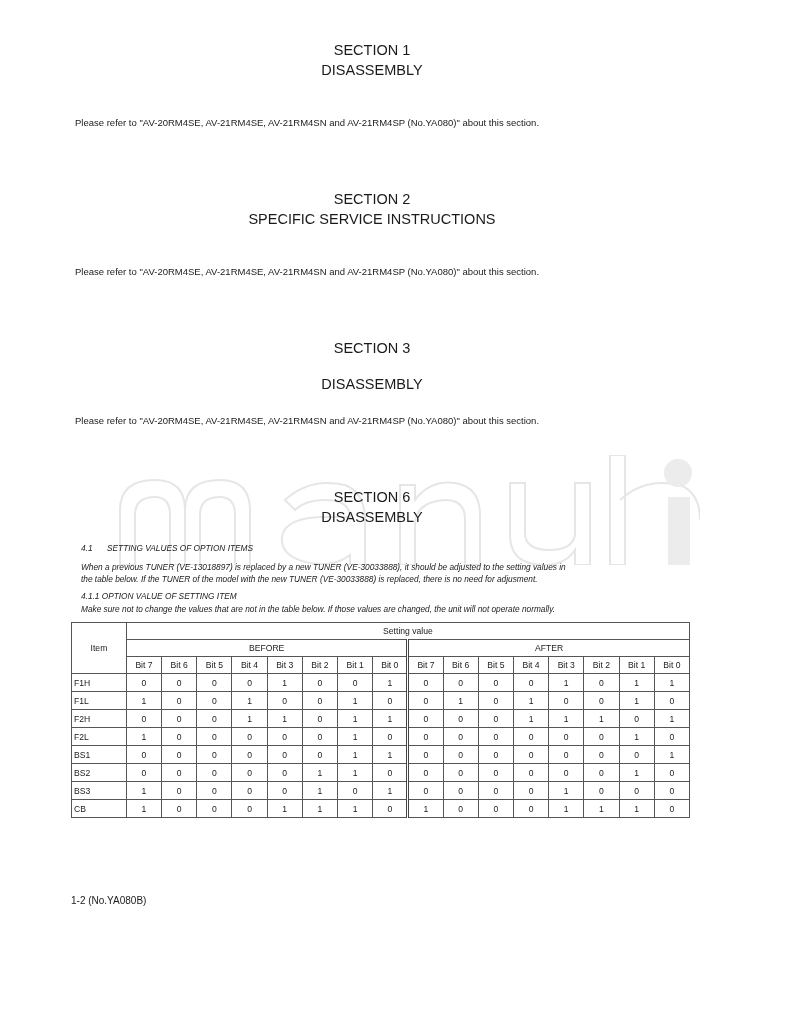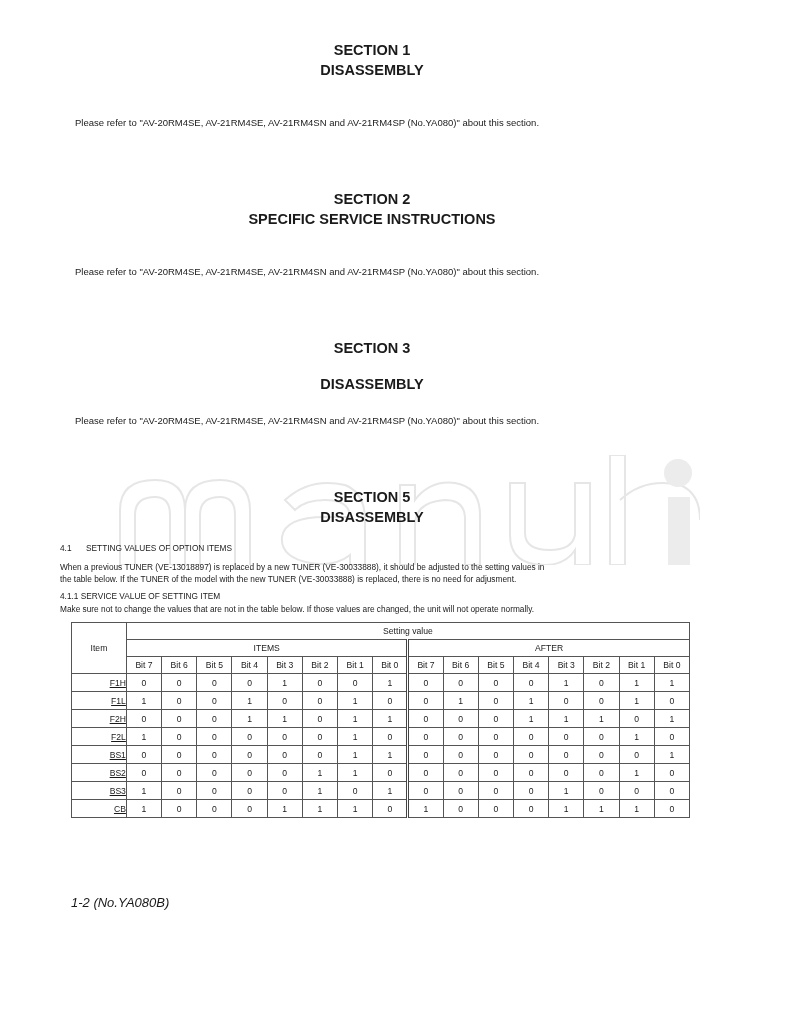--- a/index.html
+++ b/index.html
@@ -1,33 +1,33 @@
 <!DOCTYPE html>
 <html><head>
 <meta charset="utf-8">
 <style>
   html, body { margin:0; padding:0; background:#ffffff; }
   body { width:800px; height:1036px; position:relative; overflow:hidden;
          font-family:"Liberation Sans", sans-serif; color:#1a1a1a; }
   .watermark { position:absolute; left:110px; top:455px; width:590px; height:110px;
                pointer-events:none; }
   .sec-head { position:absolute; left:0; width:744px; text-align:center;
-              font-size:14.5px; line-height:20px;font-weight:bold; }
+              font-size:14.5px; line-height:20px; }
   .refer { position:absolute; left:75px; font-size:9.5px; line-height:12px; white-space:nowrap; }
-  .sub { position:absolute; left:60px; font-size:8.3px; line-height:12px; white-space:nowrap; }
+  .sub { position:absolute; left:81px; font-size:8.3px; line-height:12px; white-space:nowrap;font-style:italic; }
   .sub .num { display:inline-block; width:26px; }
   table.bits { position:absolute; left:71px; top:622px; width:619px; border-collapse:collapse;
                font-size:8.6px; }
   table.bits td, table.bits th { border:1px solid #555; padding:0; height:17px; text-align:center;
                font-weight:normal; }
-  table.bits .lh { text-align:right; padding-left:2px;text-decoration:underline; }
+  table.bits .lh { text-align:left; padding-left:2px; }
   table.bits .top { height:16px; }
   table.bits .divl { border-right:3px double #444; }
   table.bits { border:1.2px solid #333; }
-  .footer { position:absolute; left:71px; top:895px; font-size:13px;font-style:italic; }
+  .footer { position:absolute; left:71px; top:895px; font-size:10px; }
 </style>
 </head>
 <body>
 
 <svg class="watermark" viewBox="0 0 590 110">
   <g fill="none" stroke="#e6e6e6" stroke-width="2">
     <path d="M10 110 V55 Q10 25 45 25 Q75 25 75 55 V110 M75 55 Q75 25 110 25 Q140 25 140 55 V110 M10 110 H25 V60 Q25 42 45 42 Q60 42 60 60 V110 H90 V60 Q90 42 110 42 Q125 42 125 60 V110"></path>
     <path d="M175 45 Q200 22 235 30 Q255 38 255 65 V110 H240 V100 Q225 112 200 108 Q170 102 172 82 Q175 62 215 62 H240 V60 Q238 45 215 45 Q195 45 185 55 Z"></path>
     <path d="M290 110 V30 H305 V45 Q320 25 345 28 Q370 32 370 60 V110 H355 V62 Q354 45 335 45 Q305 47 305 70 V110 Z"></path>
     <path d="M400 28 V80 Q400 110 435 110 Q455 110 465 95 V110 H480 V28 H465 V80 Q462 95 440 95 Q415 95 415 78 V28 Z"></path>
@@ -48,43 +48,43 @@
 <div class="refer" style="top:117px">Please refer to "AV-20RM4SE, AV-21RM4SE, AV-21RM4SN and AV-21RM4SP (No.YA080)" about this section.</div>
 
 <div class="sec-head" style="top:189px">SECTION 2</div>
 <div class="sec-head" style="top:209px">SPECIFIC SERVICE INSTRUCTIONS</div>
 <div class="refer" style="top:266px">Please refer to "AV-20RM4SE, AV-21RM4SE, AV-21RM4SN and AV-21RM4SP (No.YA080)" about this section.</div>
 
 <div class="sec-head" style="top:338px">SECTION 3</div>
 <div class="sec-head" style="top:374px">DISASSEMBLY</div>
 <div class="refer" style="top:415px">Please refer to "AV-20RM4SE, AV-21RM4SE, AV-21RM4SN and AV-21RM4SP (No.YA080)" about this section.</div>
 
-<div class="sec-head" style="top:487px">SECTION 5</div>
+<div class="sec-head" style="top:487px">SECTION 6</div>
 <div class="sec-head" style="top:507px">DISASSEMBLY</div>
 
 <div class="sub" style="top:542px">
   <span class="num">4.1</span><span>SETTING VALUES OF OPTION ITEMS</span>
 </div>
 <div class="sub" style="top:561px">When a previous TUNER (VE-13018897) is replaced by a new TUNER (VE-30033888), it should be adjusted to the setting values in</div>
 <div class="sub" style="top:573px">the table below. If the TUNER of the model with the new TUNER (VE-30033888) is replaced, there is no need for adjusment.</div>
-<div class="sub" style="top:590px">4.1.1 SERVICE VALUE OF SETTING ITEM</div>
+<div class="sub" style="top:590px">4.1.1 OPTION VALUE OF SETTING ITEM</div>
 <div class="sub" style="top:603px">Make sure not to change the values that are not in the table below. If those values are changed, the unit will not operate normally.</div>
 
 <table class="bits">
   <colgroup>
     <col style="width:55px">
     <col span="16" style="width:35.25px">
   </colgroup>
   <tbody>
       <tr>
     <td rowspan="3">Item</td>
     <td colspan="16" class="top">Setting value</td>
   </tr>
   <tr>
-    <td colspan="8" class="top divl">ITEMS</td>
+    <td colspan="8" class="top divl">BEFORE</td>
     <td colspan="8" class="top">AFTER</td>
   </tr>
   <tr id="bit-header-row">
         <td class="top">Bit 7</td>
         <td class="top">Bit 6</td>
         <td class="top">Bit 5</td>
         <td class="top">Bit 4</td>
         <td class="top">Bit 3</td>
         <td class="top">Bit 2</td>
         <td class="top">Bit 1</td>

